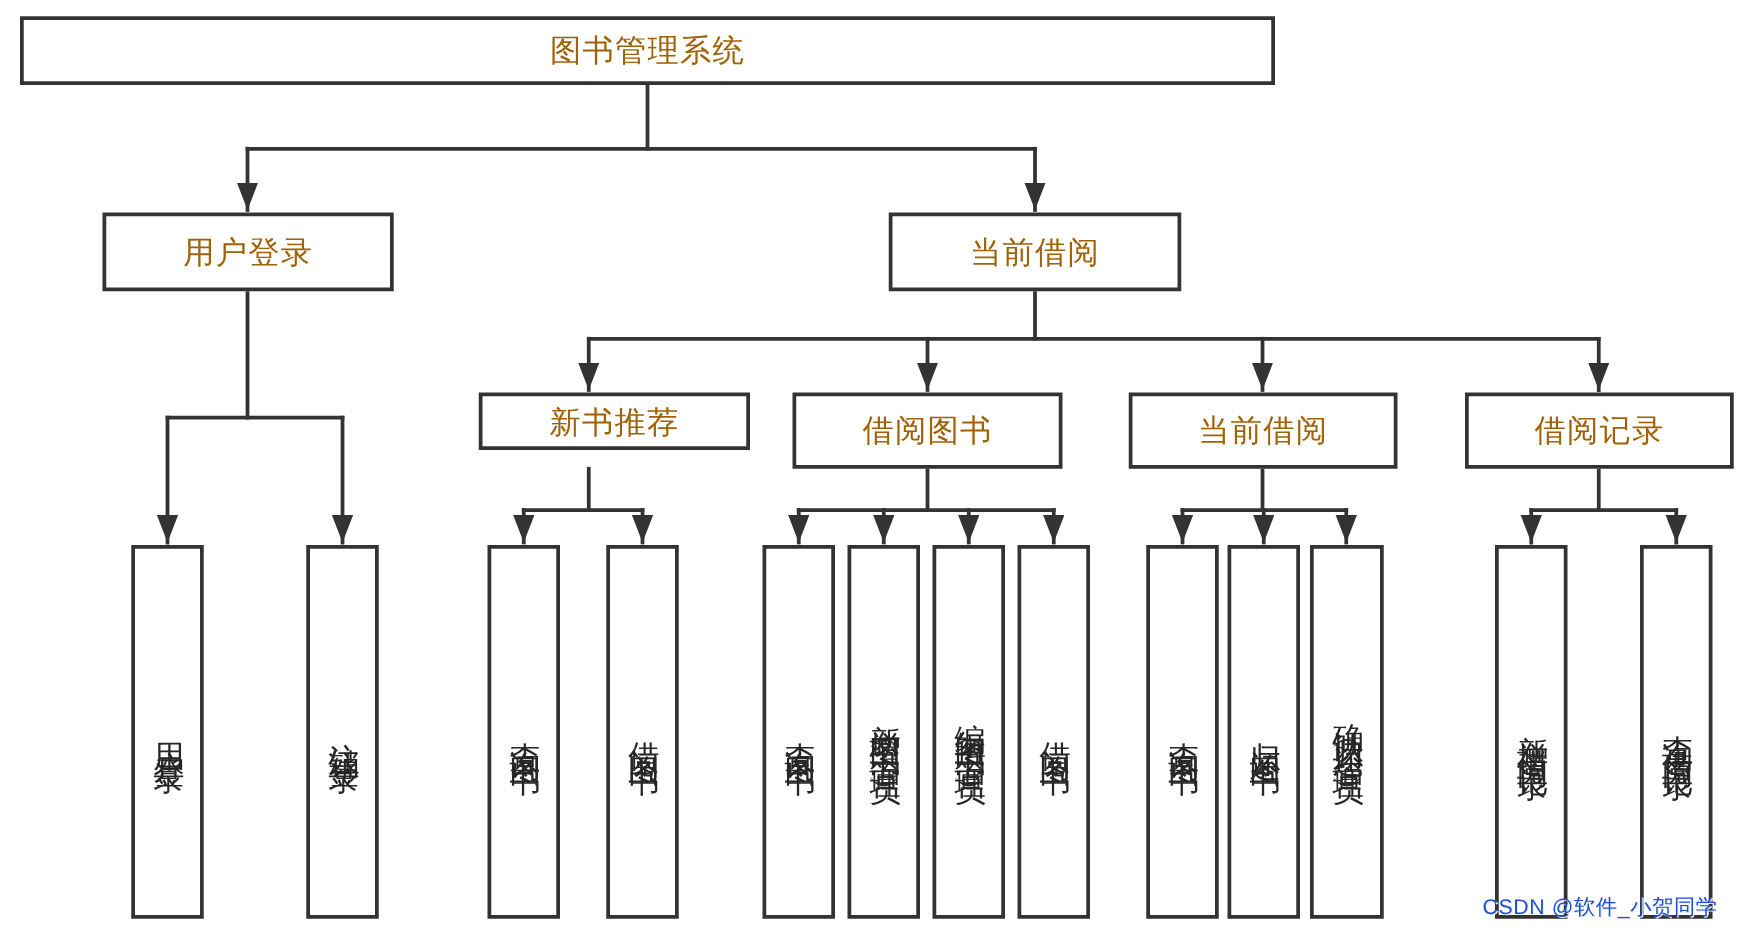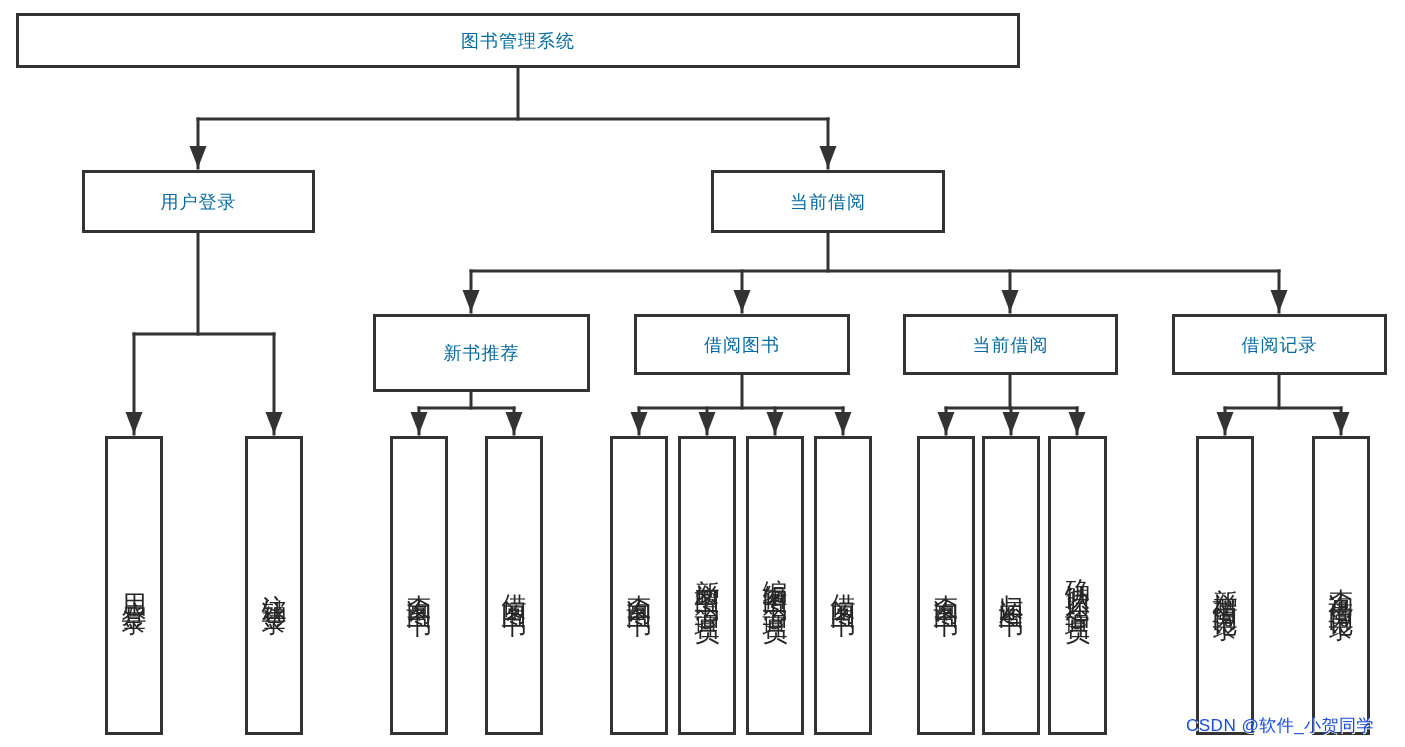--- a/index.html
+++ b/index.html
@@ -25,24 +25,24 @@
     position: absolute;
     box-sizing: border-box;
     border: 3px solid #333333;
     background: #ffffff;
     display: flex;
     align-items: center;
     justify-content: center;
     color: #262626;
   }
   .hlabel {
-    font-size: 18px;
+    font-size: 25px;
     letter-spacing: 1px;
     white-space: nowrap;
-    color: #0369a1;
+    color: #a16207;
   }
   .leaf .vlabel {
     writing-mode: vertical-rl;
     text-orientation: mixed;
     font-size: 25px;
     letter-spacing: 6px;
     line-height: 1;
     color: #262626;
     max-height: 292px;
   }
@@ -117,21 +117,21 @@
     <span class="hlabel">图书管理系统</span>
   </div>
 
   <div class="box" style="left:82px;top:170px;width:233px;height:63px">
     <span class="hlabel">用户登录</span>
   </div>
   <div class="box" style="left:711px;top:170px;width:234px;height:63px">
     <span class="hlabel">当前借阅</span>
   </div>
 
-  <div class="box" style="left:373px;top:314px;width:217px;height:78px">
+  <div class="box" style="left:383px;top:314px;width:217px;height:46px">
     <span class="hlabel">新书推荐</span>
   </div>
   <div class="box" style="left:634px;top:314px;width:216px;height:61px">
     <span class="hlabel">借阅图书</span>
   </div>
   <div class="box" style="left:1172px;top:314px;width:215px;height:61px">
     <span class="hlabel">借阅记录</span>
   </div>
   <div class="box" style="left:903px;top:314px;width:215px;height:61px">
     <span class="hlabel">当前借阅</span>

